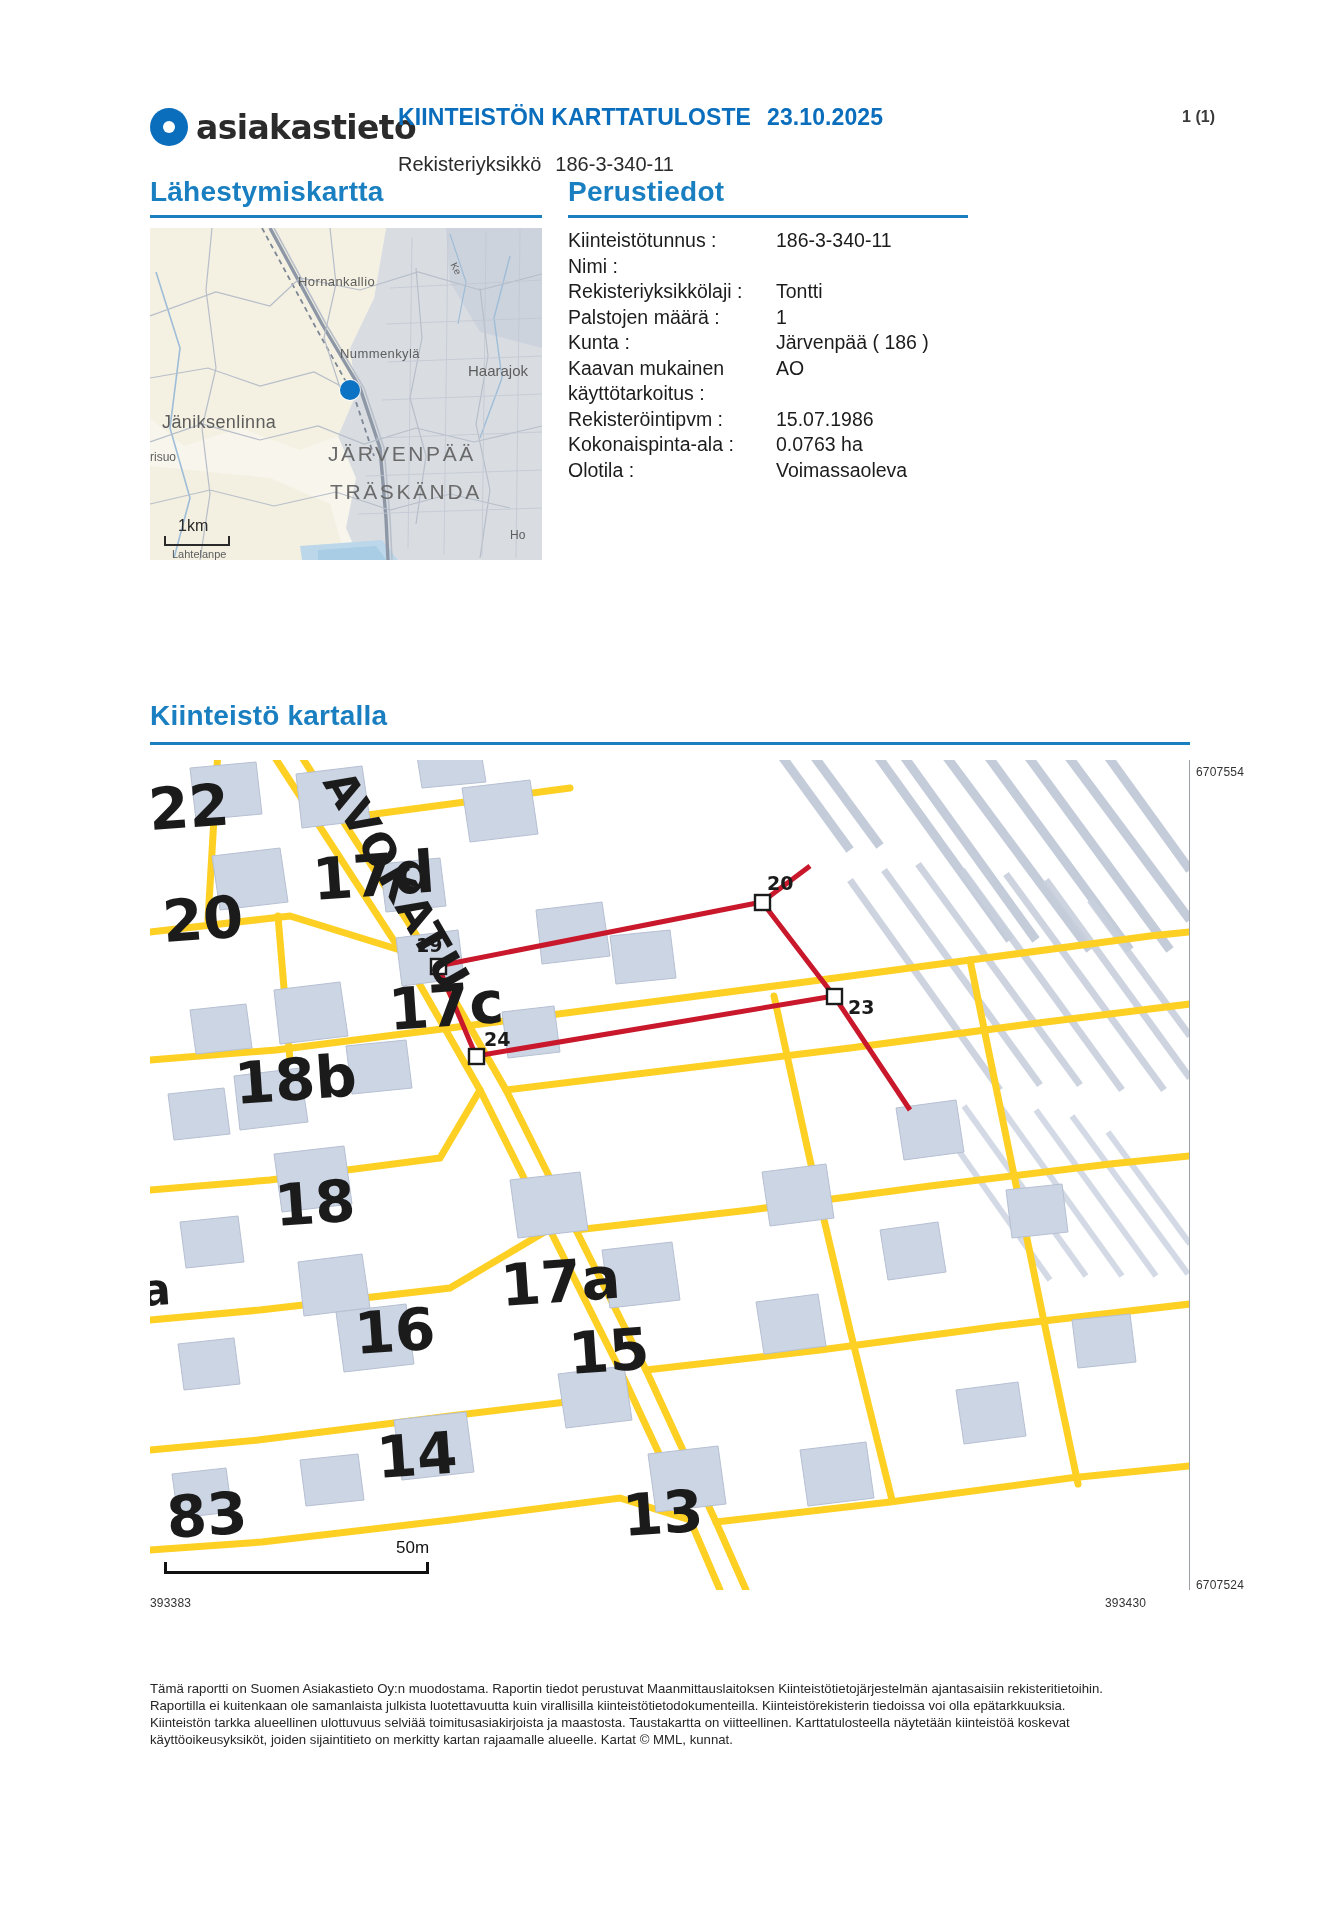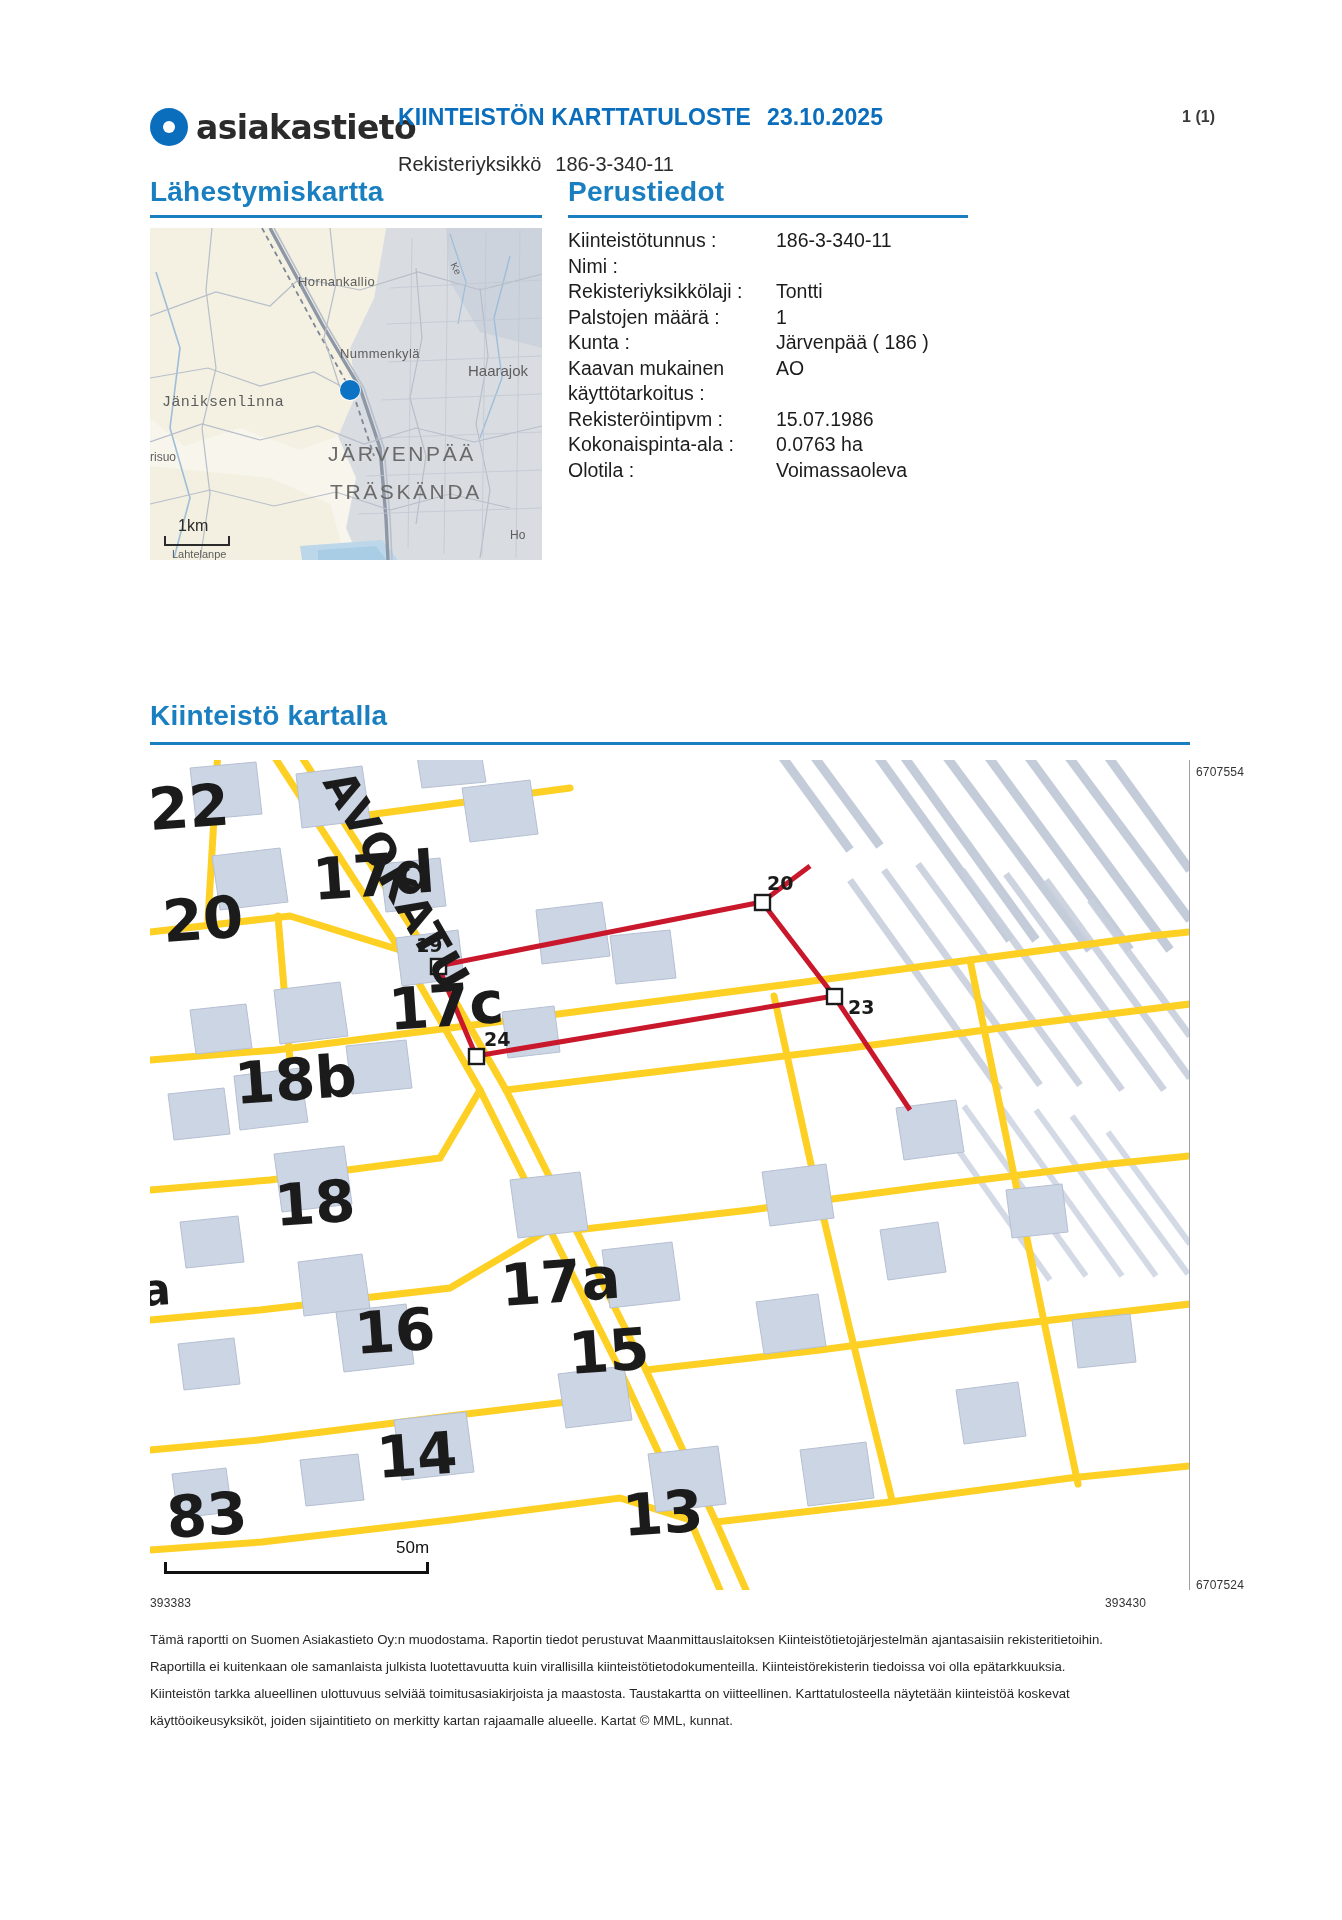--- a/index.html
+++ b/index.html
@@ -60,22 +60,22 @@
     position:absolute; left:150px; top:760px; width:1040px; height:830px;
     background:#ffffff; overflow:hidden; border-right:1px solid #9aa0a6;
   }
   .mm-svg { position:absolute; left:0; top:0; }
   .mm-coord { position:absolute; font-size:12px; color:#333; letter-spacing:0.2px; }
   .mm-scale { position:absolute; left:14px; bottom:16px; }
   .mm-scale .bar { position:relative; width:265px; height:12px;
     border-left:3px solid #111; border-right:3px solid #111; border-bottom:3px solid #111; }
 
   
-  .footer { position:absolute; left:150px; top:1626px; width:960px;
-    font-size:13.2px; line-height:27px; color:#262626; }
+  .footer { position:absolute; left:150px; top:1680px; width:960px;
+    font-size:13.2px; line-height:17px; color:#262626; }
 
   .plotlabel { font-family:"DejaVu Sans", sans-serif; font-weight:700; fill:#1b1b1b; }
 </style>
 </head>
 <body>
 
 <div class="page">
 
   <div class="header">
     <div class="logo-wrap">
@@ -147,21 +147,21 @@
           <path d="M336,4 L332,328"></path>
         <path d="M370,2 L366,330"></path>
       </g>
     </svg>
 
     <div>
       <div class="loc-label" style="left:148px; top:46px; font-size:13px; letter-spacing:.4px;">Hornankallio</div>
       <div class="loc-label" style="left:300px; top:35px; font-size:10px; transform:rotate(65deg);">Ke</div>
       <div class="loc-label" style="left:190px; top:118px; font-size:13px; letter-spacing:.4px;">Nummenkylä</div>
       <div class="loc-label" style="left:318px; top:134px; font-size:15px;">Haarajok</div>
-      <div class="loc-label" style="left:12px; top:166px; font-size:15px; letter-spacing:.4px;font-family:Liberation Mono, monospace;">Jäniksenlinna</div>
+      <div class="loc-label" style="left:12px; top:184px; font-size:18px; letter-spacing:.4px;">Jäniksenlinna</div>
       <div class="loc-label" style="left:0px; top:222px; font-size:12px;">risuo</div>
       <div class="loc-label" style="left:178px; top:214px; font-size:21px; letter-spacing:2.6px; color:#6a6a6a;">JÄRVENPÄÄ</div>
       <div class="loc-label" style="left:180px; top:252px; font-size:21px; letter-spacing:2.6px; color:#6a6a6a;">TRÄSKÄNDA</div>
       <div class="loc-label" style="left:360px; top:300px; font-size:12px;">Ho</div>
       <div class="loc-label" style="left:22px; top:320px; font-size:11px;">Lahtelanpe</div>
     </div>
 
     <div class="loc-marker" style="left:190px; top:152px;"></div>
 
     <div class="loc-scale">

